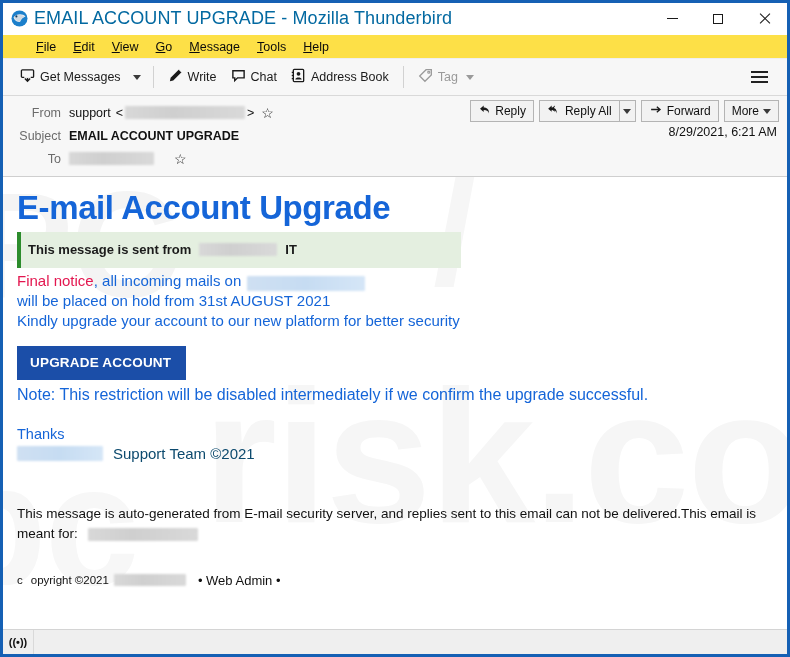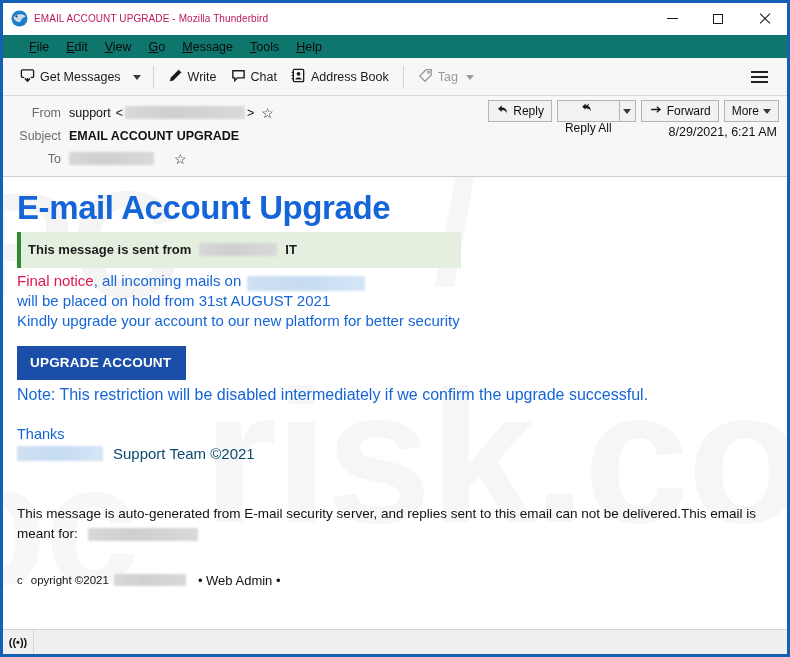--- a/index.html
+++ b/index.html
@@ -32,22 +32,22 @@
     position: relative;
     border-bottom: 1px solid #ffffff;
   }
   .tb-icon {
     width: 17px; height: 17px;
     margin-left: 8px; margin-right: 6px;
     flex: 0 0 auto;
     position: relative;
   }
   .tb-title {
-    font-size: 10px;
-    color: #be185d;
+    font-size: 18px;
+    color: #0369a1;
     letter-spacing: 0.1px;
     white-space: nowrap;
   }
   .win-controls {
     position: absolute;
     right: 0; top: 0;
     height: 31px;
     display: flex;
     align-items: stretch;
   }
@@ -70,24 +70,24 @@
   .glyph-close:before, .glyph-close:after {
     content: ""; position: absolute; left: 0; top: 5px;
     width: 14px; height: 1px; background: #1a1a1a;
   }
   .glyph-close:before { transform: rotate(45deg); }
   .glyph-close:after  { transform: rotate(-45deg); }
 
   
   .menubar {
     height: 23px;
-    background: #0f766e;
-    display: flex;
-    align-items: center;
-    padding-left: 18px;
+    background: #fde047;
+    display: flex;
+    align-items: center;
+    padding-left: 25px;
     font-size: 12.5px;
     color: #0b0b0b;
   }
   .menu-item {
     padding: 2px 9px 2px 8px;
     cursor: default;
     white-space: nowrap;
   }
   .menu-item u { text-decoration: underline; }
 
@@ -210,21 +210,21 @@
     padding: 0 7px;
     border: 1px solid #b4b4b4;
     background: #f2f2f2;
     font-size: 12px;
     color: #111;
     cursor: default;
     white-space: nowrap;
     box-sizing: border-box;
   }
   .rb-group { display: flex; }
-  .rb-group .rb-btn { border-right: none; flex-direction: column; }
+  .rb-group .rb-btn { border-right: none; }
   .rb-group .rb-arrow {
     display: flex; align-items: center; justify-content: center;
     width: 17px; height: 22px;
     border: 1px solid #b4b4b4;
     background: #f2f2f2;
     cursor: default;
     box-sizing: border-box;
   }
 
   

